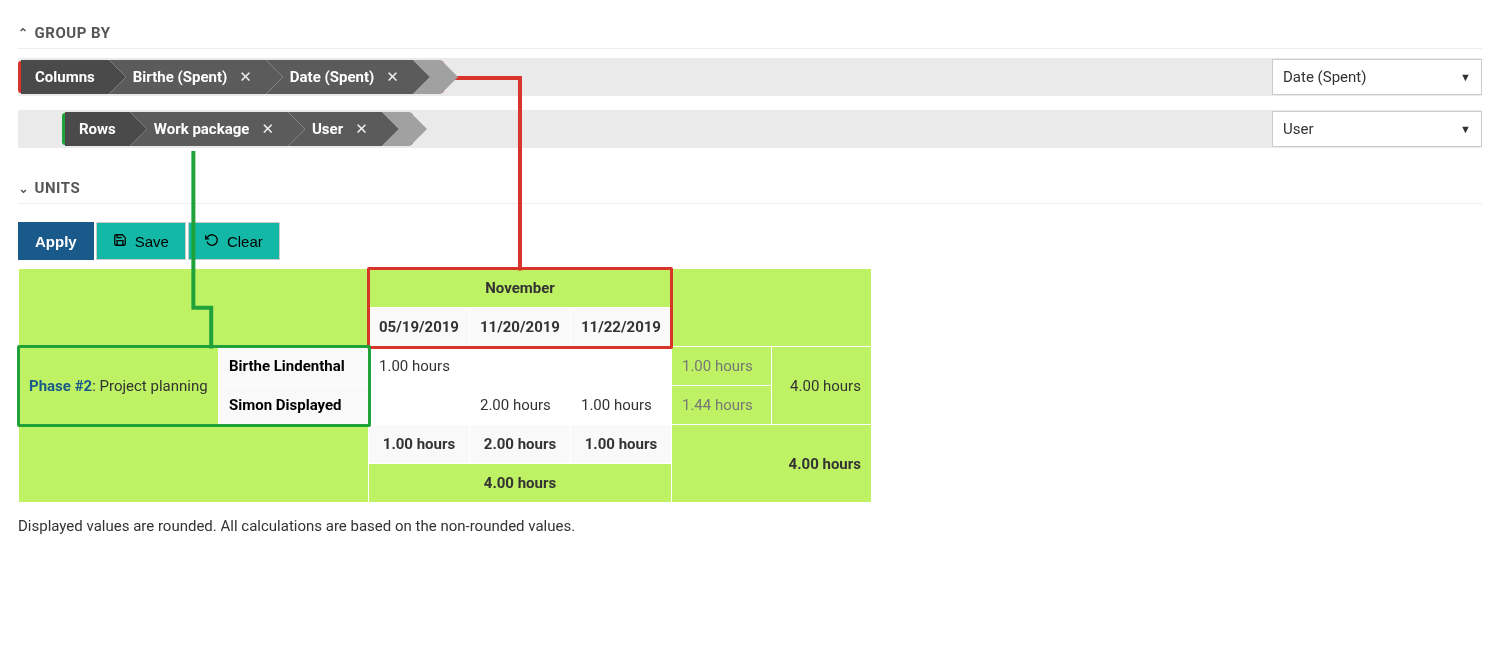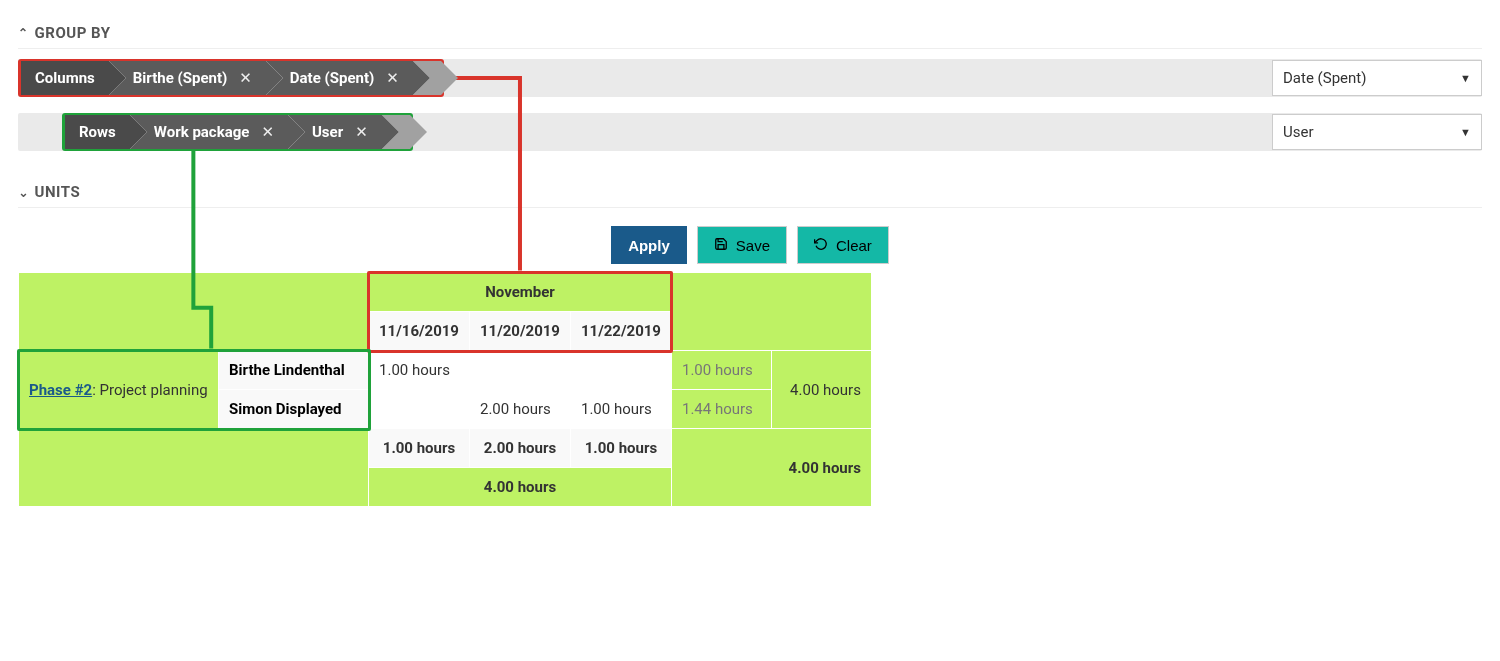--- a/index.html
+++ b/index.html
@@ -28,21 +28,21 @@
   
   .gb-row {
     display: flex;
     align-items: center;
     margin-bottom: 16px;
     position: relative;
   }
   .bc-wrap {
     display: flex;
     align-items: center;
-    height: 38px;
+    height: 32px;
     justify-content: flex-end;
   }
   .bc-wrap.box-red { border: 3px solid #d9342b; border-radius: 3px; }
   .bc-wrap.box-green { border: 3px solid #1fa23a; border-radius: 3px; margin-left: 44px; }
 
   .crumb {
     display: flex;
     align-items: center;
     background: #5b5b5b;
     color: #fff;
@@ -105,21 +105,21 @@
     padding: 0 10px;
     font-size: 15px;
     display: flex;
     align-items: center;
     justify-content: space-between;
     cursor: pointer;
   }
   .gb-select .caret { font-size: 11px; }
 
   
-  .actions { display: flex; gap: 10px; margin: 18px 0 8px; justify-content: center; }
+  .actions { display: flex; gap: 2px; margin: 18px 0 8px; }
   .btn {
     height: 38px;
     padding: 0 16px;
     border: 1px solid #ccc;
     background: #14b8a6;
     font-size: 15px;
     display: inline-flex;
     align-items: center;
     gap: 8px;
     cursor: pointer;
@@ -141,21 +141,21 @@
     padding: 10px 10px;
     font-size: 15px;
   }
   .cell-gray { background: #bef264; }
   .cell-light { background: #f9f9f9; }
   .cell-white { background: #fff; }
   .cell-head { font-weight: 700; text-align: center; }
   .cell-date { font-weight: 700; text-align: center; }
   .cell-user { font-weight: 700; color: #000000; }
   .cell-wp { font-weight: 400; }
-  .cell-wp .wp-link { color: #1a5a8a; font-weight: 700; text-decoration: underline; }
+  .cell-wp .wp-link { color: #1a5a8a; font-weight: 700; }
   .cell-val { text-align: left; }
   .cell-tot-row { color: #777; text-align: left; }
   .cell-grand { font-weight: 700; font-size: 17px; text-align: right; }
   .cell-sum-col { font-weight: 700; text-align: center; }
   .cell-sum-month { font-weight: 700; text-align: center; }
 
   
   .overlay-box {
     position: absolute;
     border: 3px solid;
@@ -274,21 +274,21 @@
       </colgroup>
 
       <tbody>
           <tr>
         <td class="cell-gray" colspan="2" rowspan="2"></td>
         <td class="cell-gray cell-head" colspan="3" id="t-month">November</td>
         <td class="cell-gray" colspan="2" rowspan="2"></td>
       </tr>
 
       <tr>
-        <td class="cell-light cell-date">11/16/2019</td>
+        <td class="cell-light cell-date">05/19/2019</td>
         <td class="cell-light cell-date">11/20/2019</td>
         <td class="cell-light cell-date" id="t-date-last">11/22/2019</td>
       </tr>
 
       <tr>
         <td class="cell-gray cell-wp" rowspan="2" id="t-wp">
           <span class="wp-link">Phase #2</span><span>: Project planning</span>
         </td>
         <td class="cell-light cell-user">Birthe Lindenthal</td>
         <td class="cell-white cell-val">1.00 hours</td>
@@ -316,19 +316,20 @@
       <tr>
         <td class="cell-gray cell-sum-month" colspan="3">4.00 hours</td>
       </tr>
     </tbody>
       </table>
 
     <div class="overlay-box" id="ov-red" style="border-color: rgb(217, 52, 43); left: 348.5px; top: -1.5px; width: 306.953px; height: 82px;"></div>
     <div class="overlay-box" id="ov-green" style="border-color: rgb(31, 162, 58); left: -1.5px; top: 76.5px; width: 354px; height: 82px;"></div>
   </div>
 
+  <div class="footnote">Displayed values are rounded. All calculations are based on the non-rounded values.</div>
 
   <svg class="connectors" id="conn-svg" width="1464" height="521">
       <path d="M 428.359375 60 L 501.9765 60 L 501.9765 252.5" stroke="#d9342b" stroke-width="4" fill="none"></path>
       <path d="M 175.3671875 133 L 175.3671875 289.6875 L 193.20000000000002 289.6875 L 193.20000000000002 330.5" stroke="#1fa23a" stroke-width="4" fill="none"></path>
     </svg>
 
 </div>
 
 </body></html>

